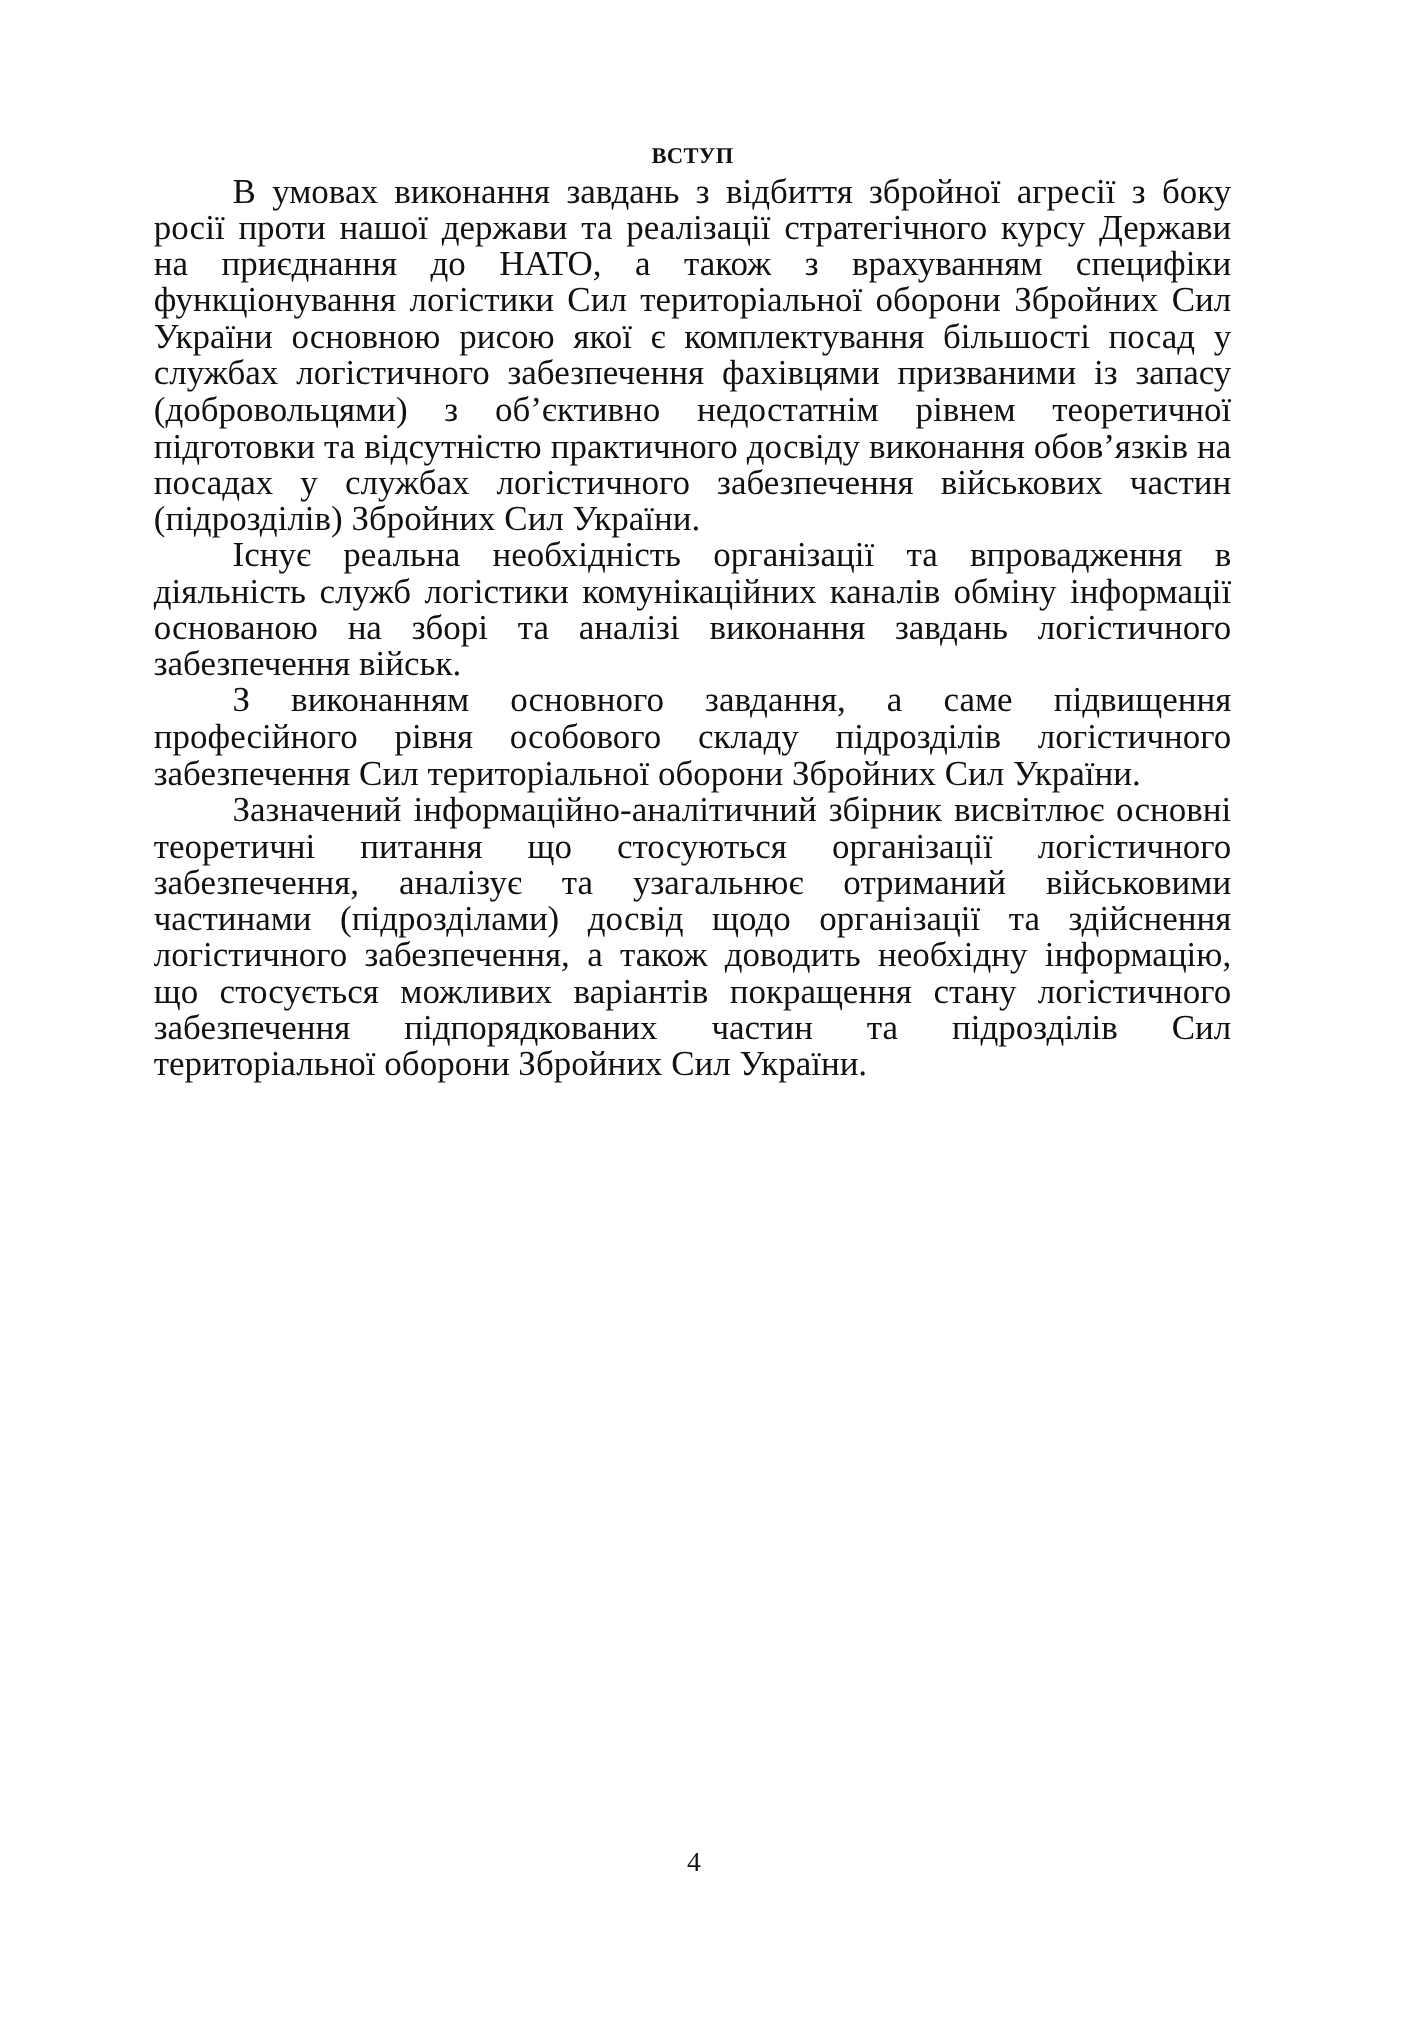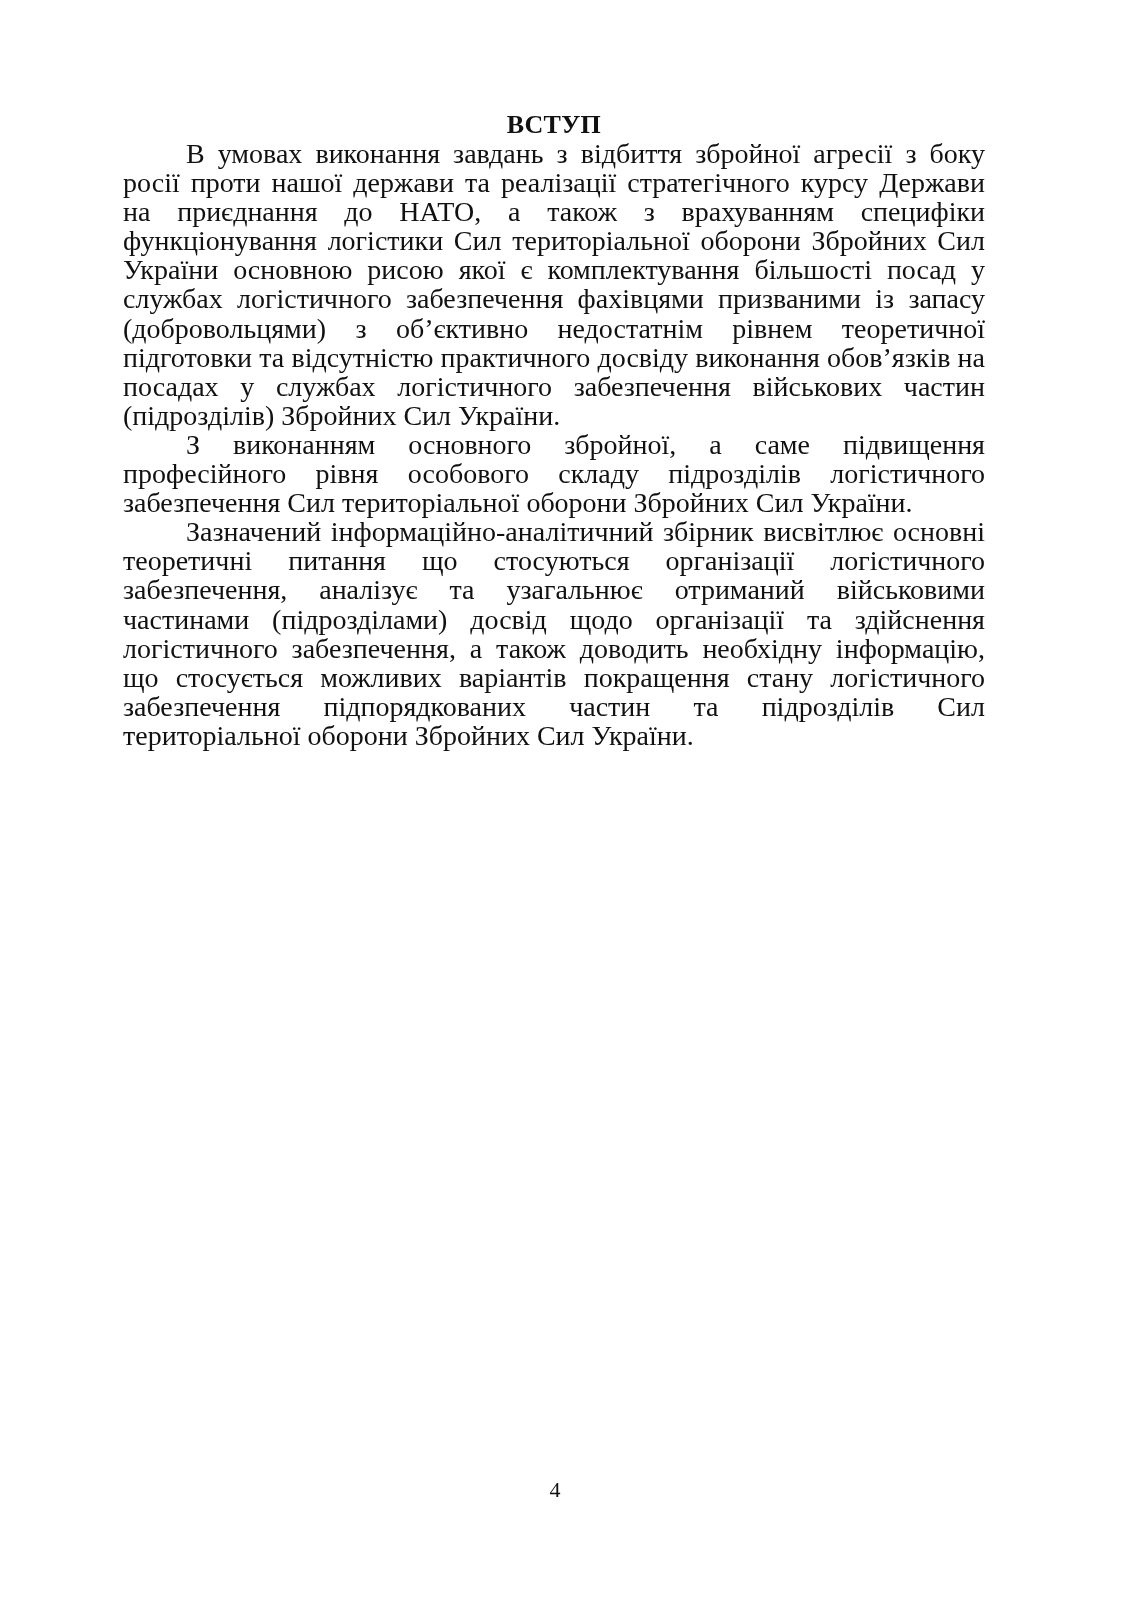--- a/index.html
+++ b/index.html
@@ -25,21 +25,21 @@
     }
     .content {
       position: absolute;
       left: 123px;
       top: 110px;
       width: 862px;
     }
     .title {
       text-align: center;
       font-weight: bold;
-      font-size: 26px;
+      font-size: 18px;
       line-height: 29px;
       margin: 0;
       letter-spacing: 0.3px;
     }
     .para {
       margin: 0;
       font-size: 28px;
       line-height: 29.1px;
       text-align: justify;
       text-indent: 63px;
@@ -55,17 +55,18 @@
       line-height: 28px;
     }
   </style>
 </head>
 <body>
 
 <div class="page">
   <div class="content">
     <h1 class="title">ВСТУП</h1>
     <p class="para">В умовах виконання завдань з відбиття збройної агресії з боку росії проти нашої держави та реалізації стратегічного курсу Держави на приєднання до НАТО, а також з врахуванням специфіки функціонування логістики Сил територіальної оборони Збройних Сил України основною рисою якої є комплектування більшості посад у службах логістичного забезпечення фахівцями призваними із запасу (добровольцями) з об’єктивно недостатнім рівнем теоретичної підготовки та відсутністю практичного досвіду виконання обов’язків на посадах у службах логістичного забезпечення військових частин (підрозділів) Збройних Сил України.</p>
-    <p class="para">З виконанням основного збройної, а саме підвищення професійного рівня особового складу підрозділів логістичного забезпечення Сил територіальної оборони Збройних Сил України.</p>
+    <p class="para">Існує реальна необхідність організації та впровадження в діяльність служб логістики комунікаційних каналів обміну інформації основаною на зборі та аналізі виконання завдань логістичного забезпечення військ.</p>
+    <p class="para">З виконанням основного завдання, а саме підвищення професійного рівня особового складу підрозділів логістичного забезпечення Сил територіальної оборони Збройних Сил України.</p>
     <p class="para">Зазначений інформаційно-аналітичний збірник висвітлює основні теоретичні питання що стосуються організації логістичного забезпечення, аналізує та узагальнює отриманий військовими частинами (підрозділами) досвід щодо організації та здійснення логістичного забезпечення, а також доводить необхідну інформацію, що стосується можливих варіантів покращення стану логістичного забезпечення підпорядкованих частин та підрозділів Сил територіальної оборони Збройних Сил України.</p>
   </div>
   <div class="page-number">4</div>
 </div>
 
 </body></html>

